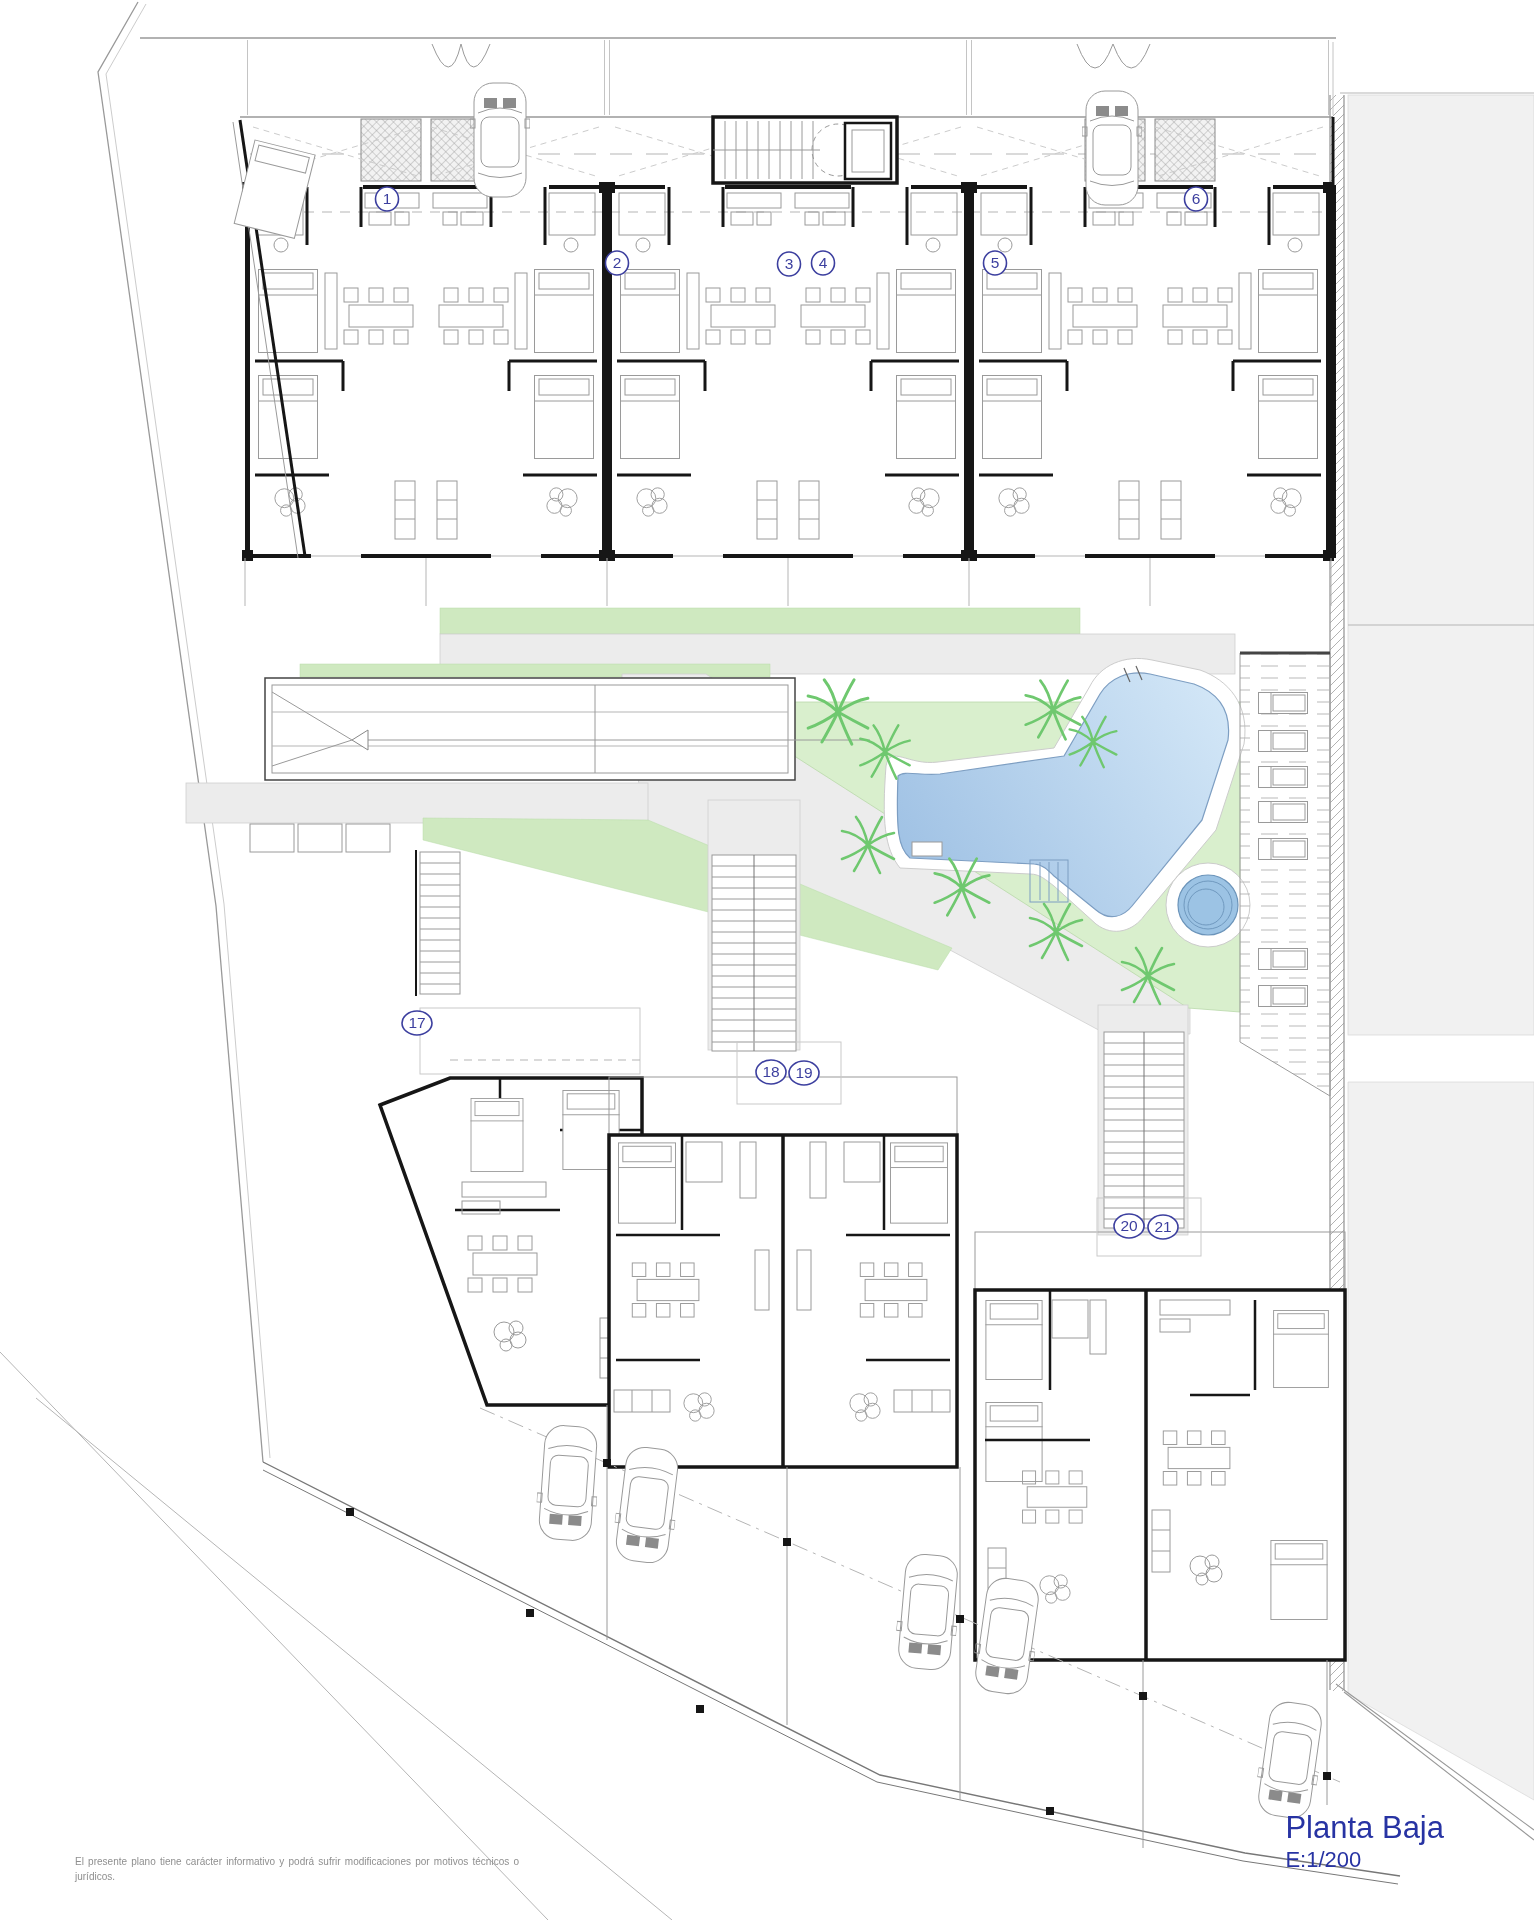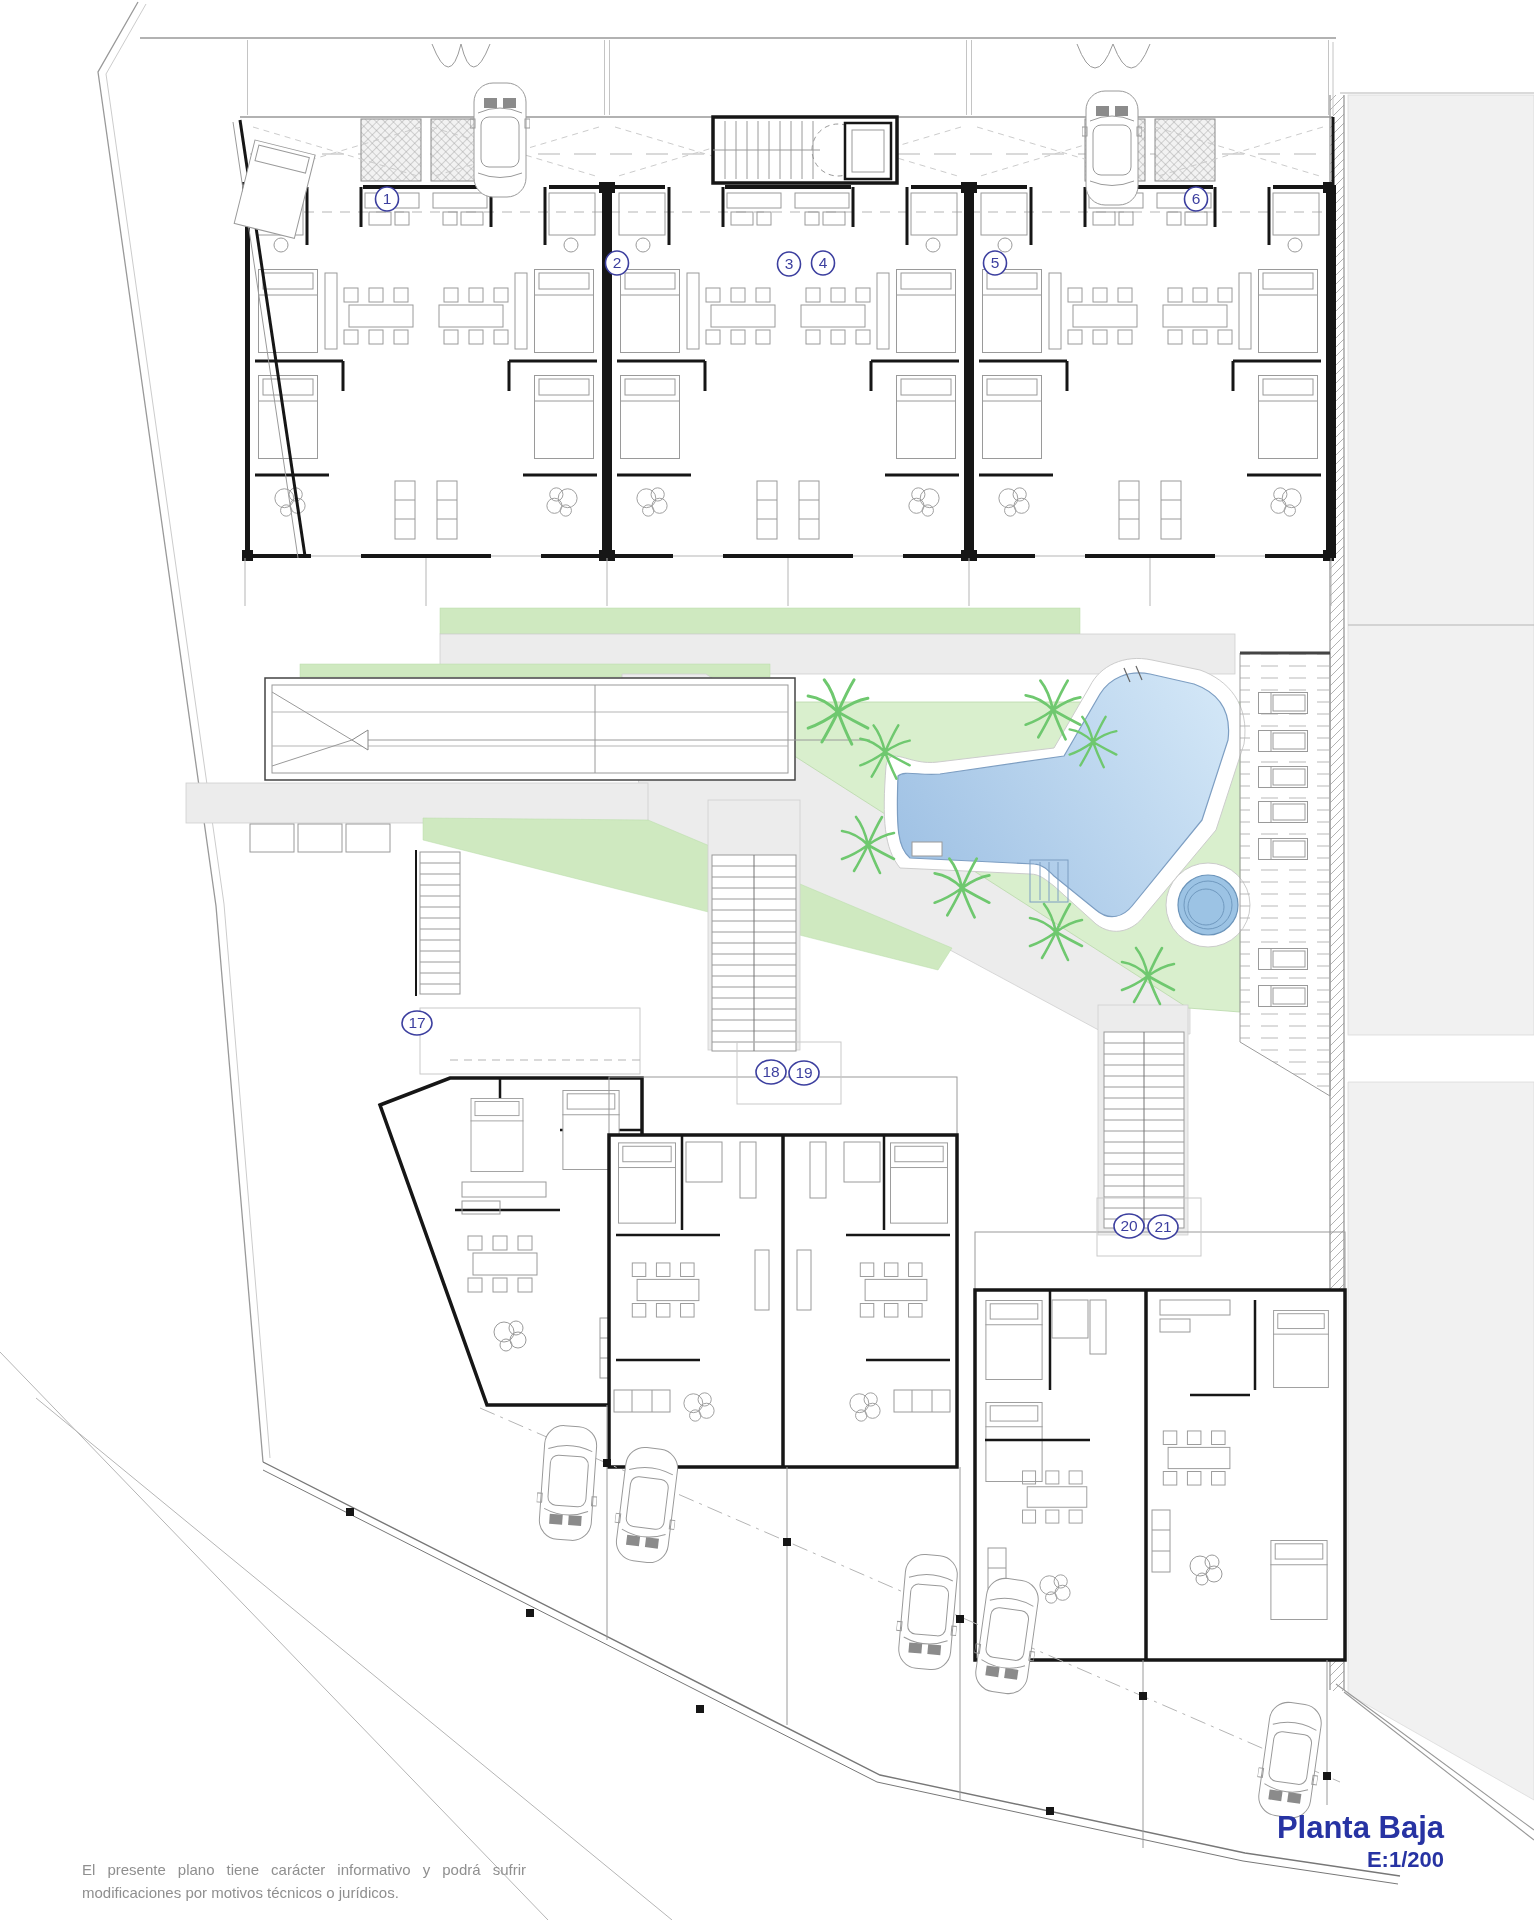--- a/index.html
+++ b/index.html
@@ -14,24 +14,24 @@
   svg{position:absolute;inset:0;}
   .lawn{fill:var(--lawn-green);stroke:#b9d8aa;stroke-width:.8;}
   .strip{fill:var(--strip-green);stroke:#b9dca8;stroke-width:.5;}
   .walk{fill:var(--path-gray);stroke:#cfcfcf;stroke-width:.8;}
   .street{fill:var(--street-gray);stroke:#dadada;stroke-width:.8;}
   .f{fill:#fff;stroke:#9a9a9a;stroke-width:1;}
   .fl{fill:none;stroke:#9a9a9a;stroke-width:1;}
   .wall{fill:none;stroke:#161616;}
   .thin{fill:none;stroke:#b5b5b5;stroke-width:1;}
   .bnd{fill:none;stroke:#999;stroke-width:1.3;}
-  .disclaimer{position:absolute;left:75px;top:1844px;width:444px;font-size:15px;
-              color:#8f8f8f;text-align:justify;line-height:1.5;margin-left:7px;}
-  .titleblock{position:absolute;right:90px;top:1810px;text-align:right;
-              color:var(--title-blue);font-weight:bold;line-height:1.18;}
+  .disclaimer{position:absolute;left:75px;top:1844px;width:444px;font-size:10px;
+              color:#8f8f8f;text-align:justify;line-height:1.5;}
+  .titleblock{position:absolute;right:90px;top:1810px;text-align:left;
+              color:var(--title-blue);font-weight:normal;line-height:1.18;}
   .titleblock .t1{font-size:31px;}
   .titleblock .t2{font-size:22px;}
   .unit-label{font-size:15.5px;fill:var(--label-blue);text-anchor:middle;}
 </style>
 </head>
 <body>
 
 <div class="canvas">
 <svg viewBox="0 0 1534 1920" width="1534" height="1920">
   <defs>

